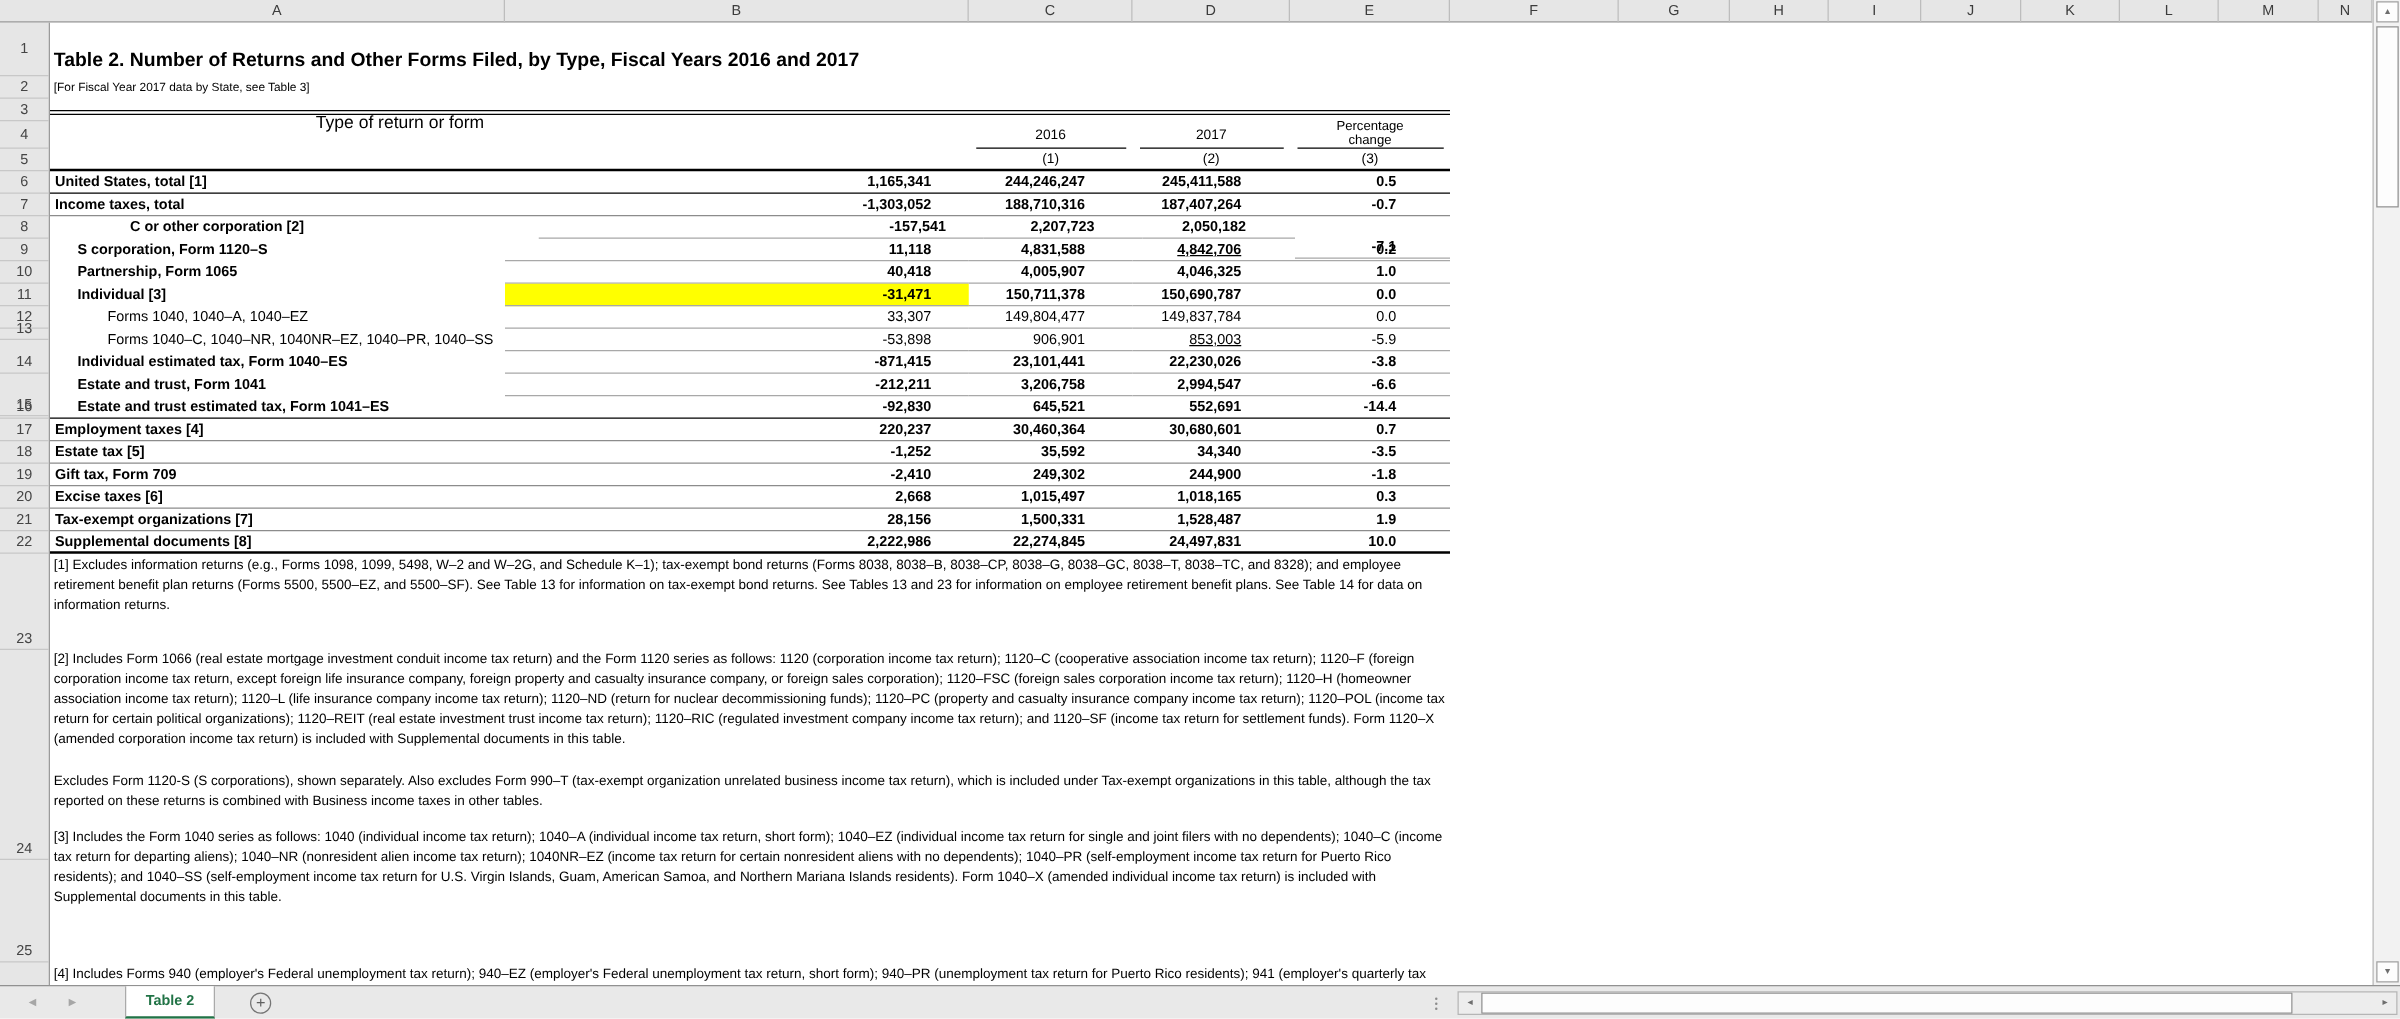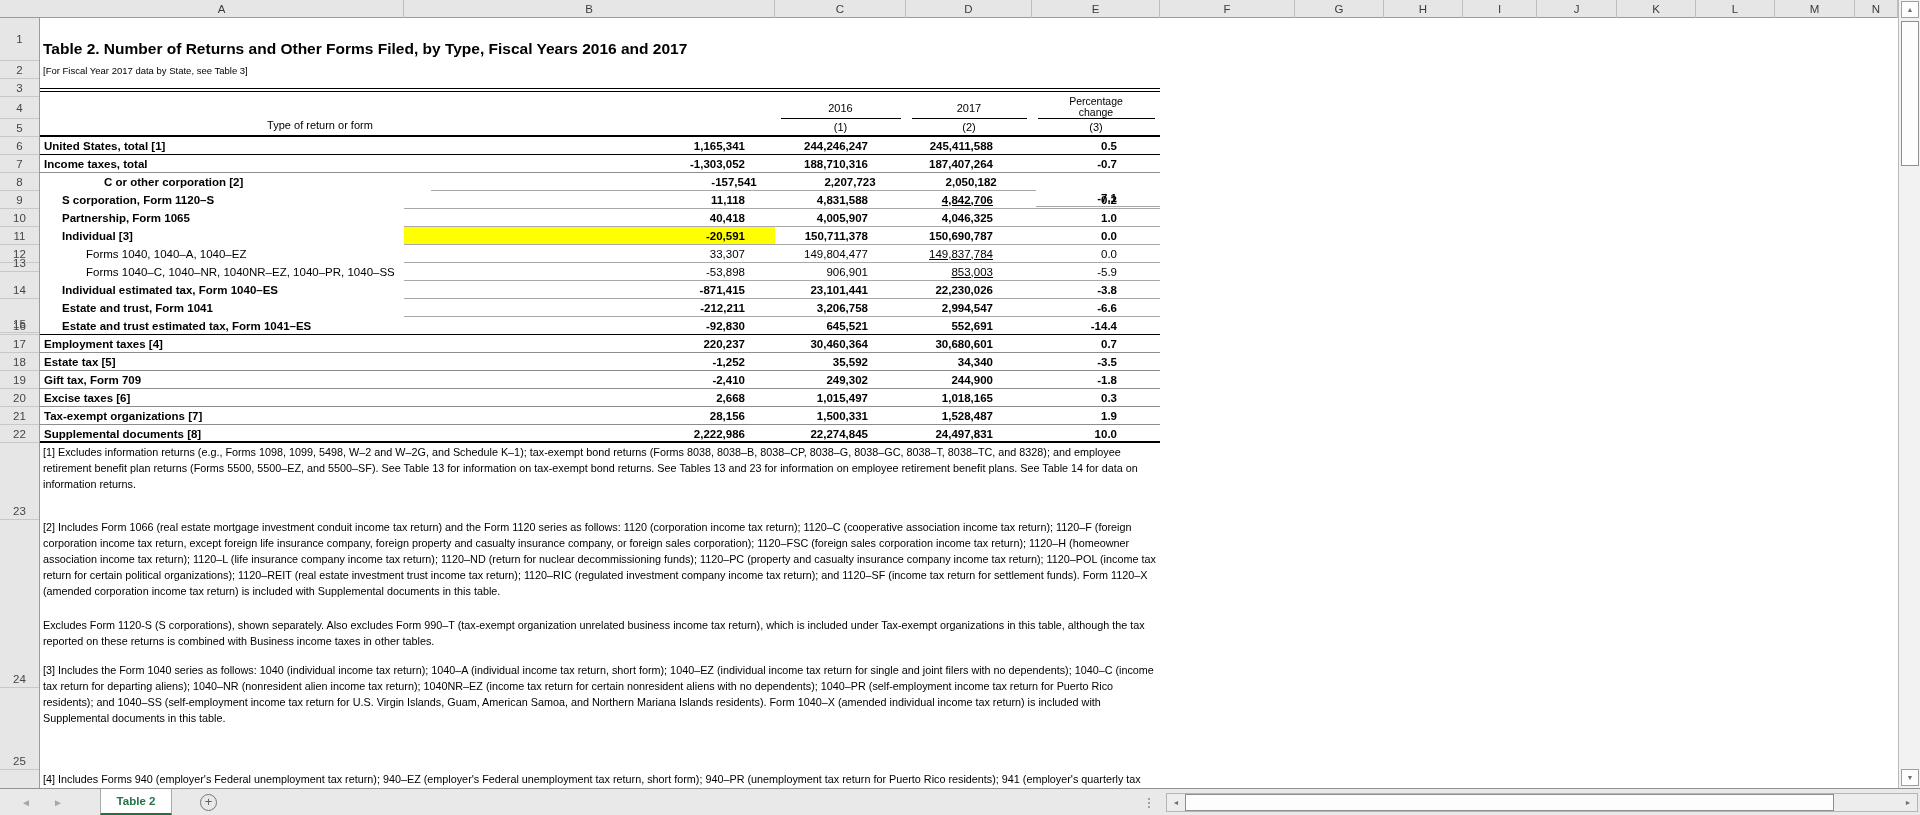--- a/index.html
+++ b/index.html
@@ -15,21 +15,21 @@
   
   #row-gutter { position:absolute; left:0; top:18px; width:40px; height:770px; background:#e6e6e6; border-right:1px solid #9b9b9b; z-index:4; }
   .rownum { position:absolute; left:0; width:39px; border-bottom:1px solid #c8c8c8; color:#454545; font-size:11.5px; display:flex; justify-content:center; }
   .rownum.mid { align-items:center; }
   .rownum.bot { align-items:flex-end; padding-bottom:2px; }
 
   
   #doc-title { position:absolute; left:43px; top:40px; font-size:15.5px; font-weight:bold; color:#000; }
   #doc-subtitle { position:absolute; left:43px; top:65px; font-size:9.5px; color:#000; }
   #rule-double { position:absolute; left:40px; top:88px; width:1120px; height:4px; border-top:1px solid #000; border-bottom:1px solid #000; }
-  #stub-header { position:absolute; left:40px; top:119px; width:560px; text-align:center; font-size:11px; }
+  #stub-header { position:absolute; left:40px; top:89px; width:560px; text-align:center; font-size:14px; }
   .yearhead { position:absolute; top:102px; text-align:center; font-size:11px; }
   #pct-header { position:absolute; left:1032px; top:96px; width:128px; font-size:10.5px; line-height:11px; display:flex; justify-content:center; text-align:center; }
   #pct-header span { width:74px; }
   .yearline { position:absolute; top:118px; height:1px; background:#000; }
   .colnum { position:absolute; top:121px; text-align:center; font-size:11px; }
   #rule-thick-top { position:absolute; left:40px; top:135px; width:1120px; height:2px; background:#000; }
 
   
   #rows { position:absolute; left:40px; top:137px; width:1120px; }
   .trow { display:flex; width:1120px; height:18px; }
@@ -163,30 +163,30 @@
       </div>
       <div class="trow">
         <div class="c label b" style="width: 364px; padding-left: 22px;">Partnership, Form 1065</div>
         <div class="c num b psep" style="width: 371px; padding-right: 30px;">40,418</div>
         <div class="c num b psep" style="width: 131px; padding-right: 38px;">4,005,907</div>
         <div class="c num b psep" style="width: 126px; padding-right: 39px;">4,046,325</div>
         <div class="c num b psep" style="width: 128px; padding-right: 43px;">1.0</div>
       </div>
       <div class="trow">
         <div class="c label b" style="width: 364px; padding-left: 22px;">Individual [3]</div>
-        <div class="c num b psep hl" style="width: 371px; padding-right: 30px;">-20,591</div>
+        <div class="c num b psep hl" style="width: 371px; padding-right: 30px;">-31,471</div>
         <div class="c num b psep" style="width: 131px; padding-right: 38px;">150,711,378</div>
         <div class="c num b psep" style="width: 126px; padding-right: 39px;">150,690,787</div>
         <div class="c num b psep" style="width: 128px; padding-right: 43px;">0.0</div>
       </div>
       <div class="trow">
         <div class="c label" style="width: 364px; padding-left: 46px;">Forms 1040, 1040–A, 1040–EZ</div>
         <div class="c num psep" style="width: 371px; padding-right: 30px;">33,307</div>
         <div class="c num psep" style="width: 131px; padding-right: 38px;">149,804,477</div>
-        <div class="c num psep" style="width: 126px; padding-right: 39px; text-decoration: underline;">149,837,784</div>
+        <div class="c num psep" style="width: 126px; padding-right: 39px;">149,837,784</div>
         <div class="c num psep" style="width: 128px; padding-right: 43px;">0.0</div>
       </div>
       <div class="trow">
         <div class="c label" style="width: 364px; padding-left: 46px;">Forms 1040–C, 1040–NR, 1040NR–EZ, 1040–PR, 1040–SS</div>
         <div class="c num psep" style="width: 371px; padding-right: 30px;">-53,898</div>
         <div class="c num psep" style="width: 131px; padding-right: 38px;">906,901</div>
         <div class="c num psep" style="width: 126px; padding-right: 39px; text-decoration: underline;">853,003</div>
         <div class="c num psep" style="width: 128px; padding-right: 43px;">-5.9</div>
       </div>
       <div class="trow">

